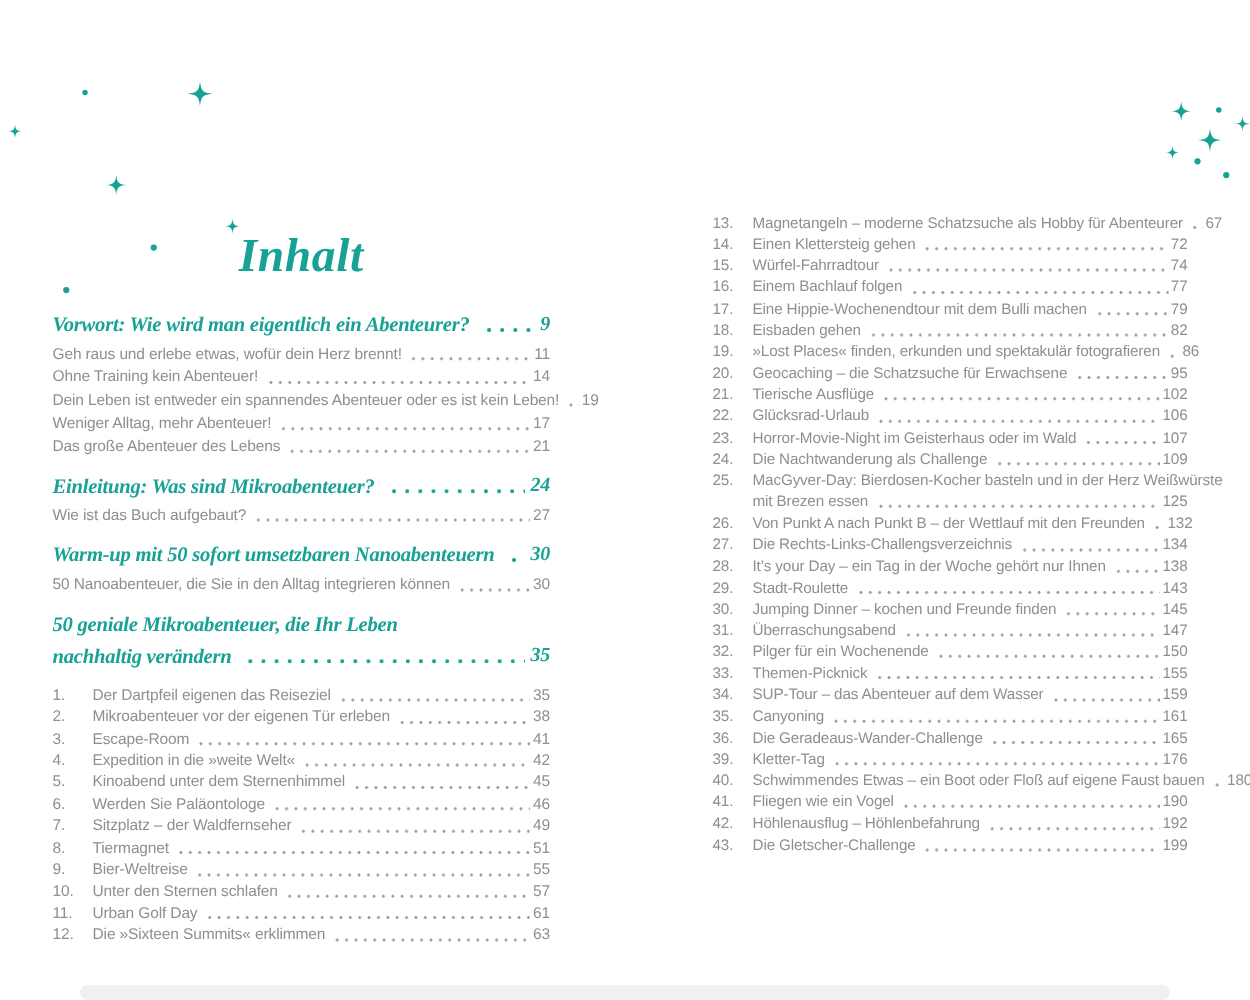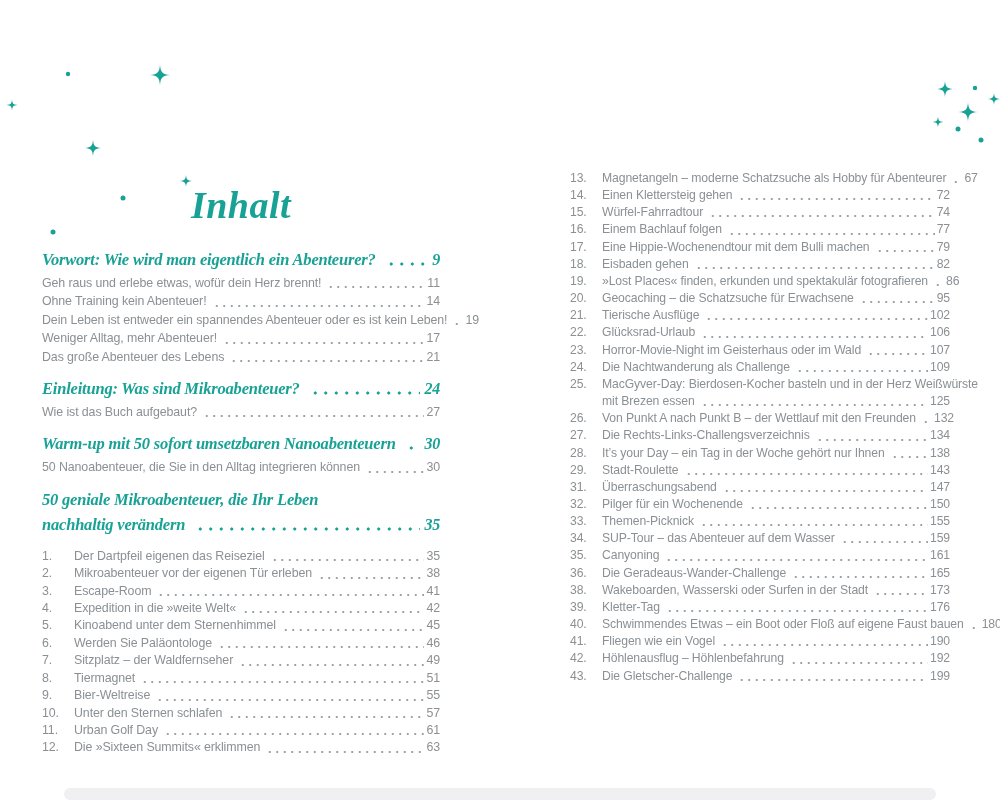--- a/index.html
+++ b/index.html
@@ -341,20 +341,26 @@
           <span class="leader"></span>
           <span class="pg">138</span>
         </div>
         <div class="row item">
           <span class="num">29.</span>
           <span class="txt">Stadt-Roulette</span>
           <span class="leader"></span>
           <span class="pg">143</span>
         </div>
         <div class="row item">
+          <span class="num">30.</span>
+          <span class="txt">Jumping Dinner – kochen und Freunde finden</span>
+          <span class="leader"></span>
+          <span class="pg">145</span>
+        </div>
+        <div class="row item">
           <span class="num">31.</span>
           <span class="txt">Überraschungsabend</span>
           <span class="leader"></span>
           <span class="pg">147</span>
         </div>
         <div class="row item">
           <span class="num">32.</span>
           <span class="txt">Pilger für ein Wochenende</span>
           <span class="leader"></span>
           <span class="pg">150</span>
@@ -377,26 +383,20 @@
           <span class="leader"></span>
           <span class="pg">161</span>
         </div>
         <div class="row item">
           <span class="num">36.</span>
           <span class="txt">Die Geradeaus-Wander-Challenge</span>
           <span class="leader"></span>
           <span class="pg">165</span>
         </div>
         <div class="row item">
-          <span class="num">38.</span>
-          <span class="txt">Wakeboarden, Wasserski oder Surfen in der Stadt</span>
-          <span class="leader"></span>
-          <span class="pg">173</span>
-        </div>
-        <div class="row item">
           <span class="num">39.</span>
           <span class="txt">Kletter-Tag</span>
           <span class="leader"></span>
           <span class="pg">176</span>
         </div>
         <div class="row item">
           <span class="num">40.</span>
           <span class="txt">Schwimmendes Etwas – ein Boot oder Floß auf eigene Faust bauen</span>
           <span class="leader"></span>
           <span class="pg">180</span>

